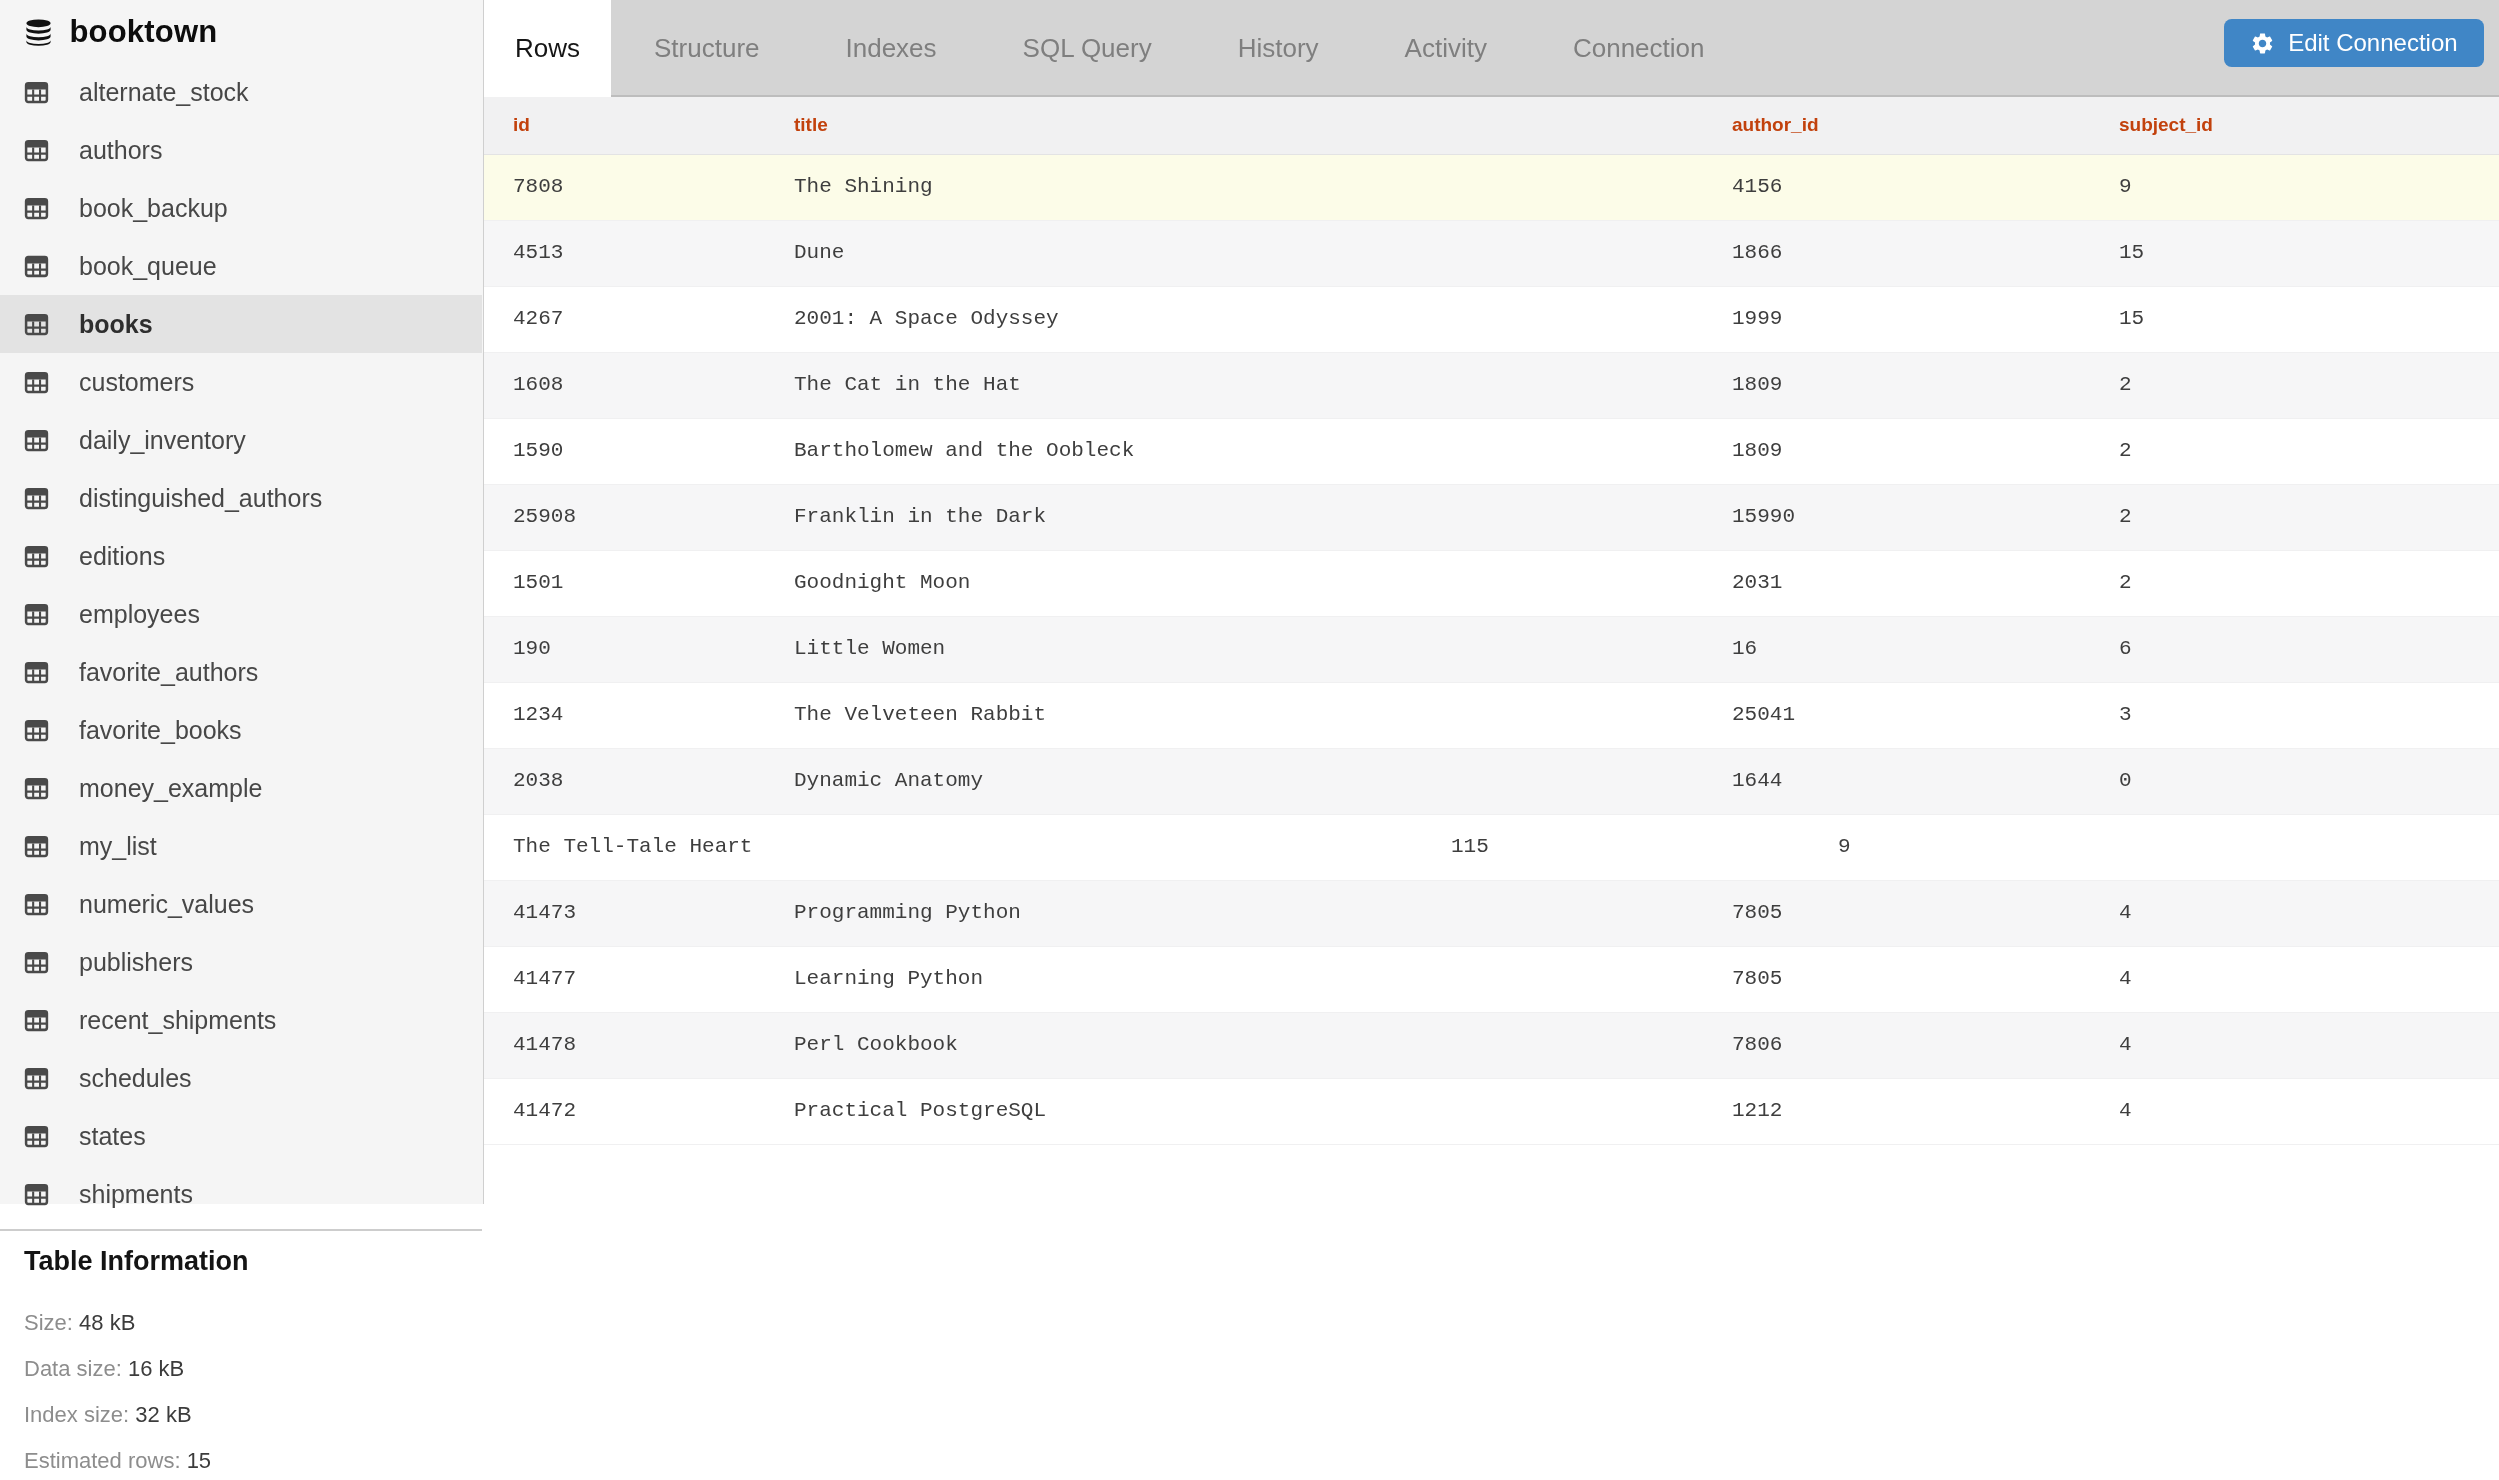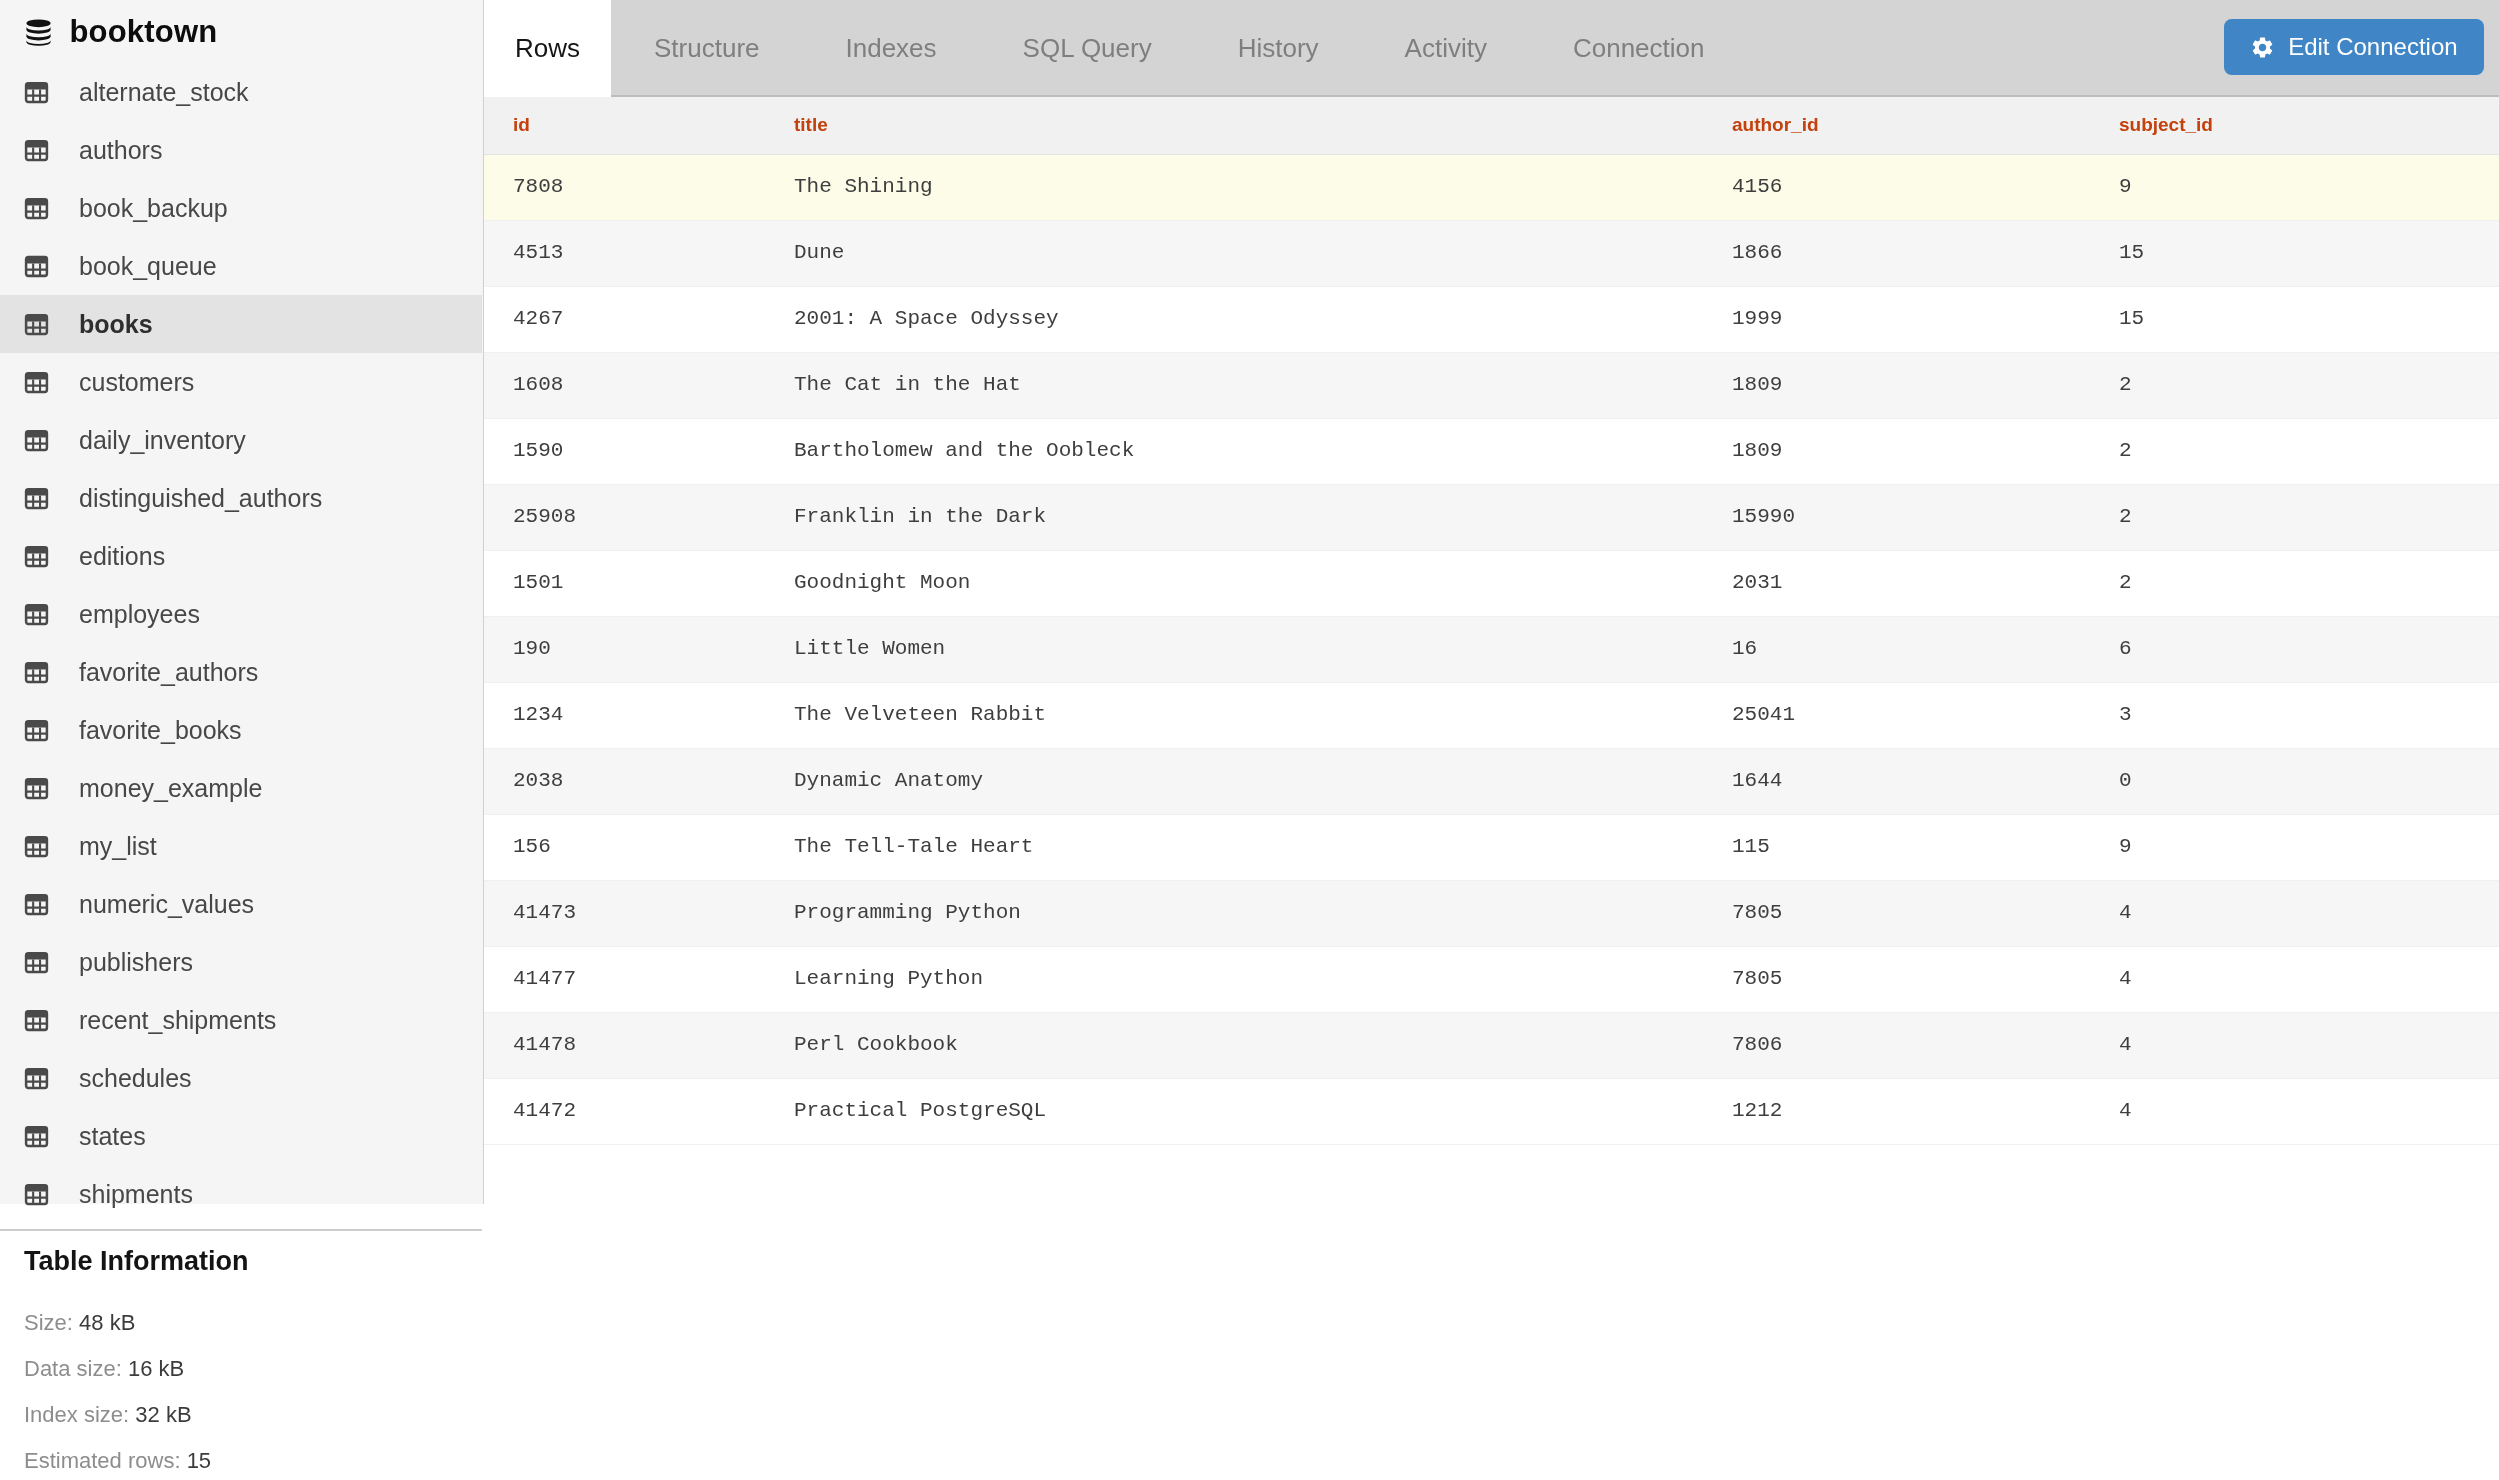--- a/index.html
+++ b/index.html
@@ -25,21 +25,21 @@
   .info-label { color:#8d8d8d; }
   .info-value { color:#3c3c3c; }
 
   
   .tabbar { position:absolute; left:484px; top:0; width:2016px; height:97px; background:#d4d4d4; }
   .tabbar-underline { position:absolute; left:0; top:95px; width:100%; height:1.9px; background:#bdbdbd; z-index:0; }
   .tabs { position:absolute; left:0; top:0; height:111px; display:flex; z-index:1; }
   .tab { height:97px; display:flex; align-items:center; padding:0 43px;
     font-size:26px; color:#7f7f7f; cursor:pointer; }
   .tab.active { background:#fff; color:#151515; padding:0 31px; }
-  .edit-btn { position:absolute; right:16.4px; top:19.3px; height:56px; z-index:2;
+  .edit-btn { position:absolute; right:16.4px; top:19.3px; height:48px; z-index:2;
     display:flex; align-items:center; gap:13.5px; padding:0 26px;
     background:#4086c6; border:none; border-radius:7.7px; color:#fff; font-size:24px;
     font-family:"Liberation Sans","DejaVu Sans",sans-serif; cursor:pointer;text-align:center; }
   .gear { width:25px; height:25px; display:block; }
 
   
   .content { position:absolute; left:484px; top:97px; width:2016px; height:1383px; background:#fff; }
   .thead { display:flex; height:58px; background:#f1f1f2; border-bottom:1.9px solid #e3e3e4; }
   .th { font-size:19px; font-weight:700; color:#c2410c; line-height:56px; padding-left:29px; }
   .row { display:flex; height:66px; border-bottom:1.9px solid #f0f0f1; background:#fff; cursor:pointer; }
@@ -333,21 +333,20 @@
           <div class="td c2">25041</div>
           <div class="td c3">3</div>
         </div>
         <div class="row alt">
           <div class="td c0">2038</div>
           <div class="td c1">Dynamic Anatomy</div>
           <div class="td c2">1644</div>
           <div class="td c3">0</div>
         </div>
         <div class="row">
-          <div class="td c0">156</div>
           <div class="td c1">The Tell-Tale Heart</div>
           <div class="td c2">115</div>
           <div class="td c3">9</div>
         </div>
         <div class="row alt">
           <div class="td c0">41473</div>
           <div class="td c1">Programming Python</div>
           <div class="td c2">7805</div>
           <div class="td c3">4</div>
         </div>

